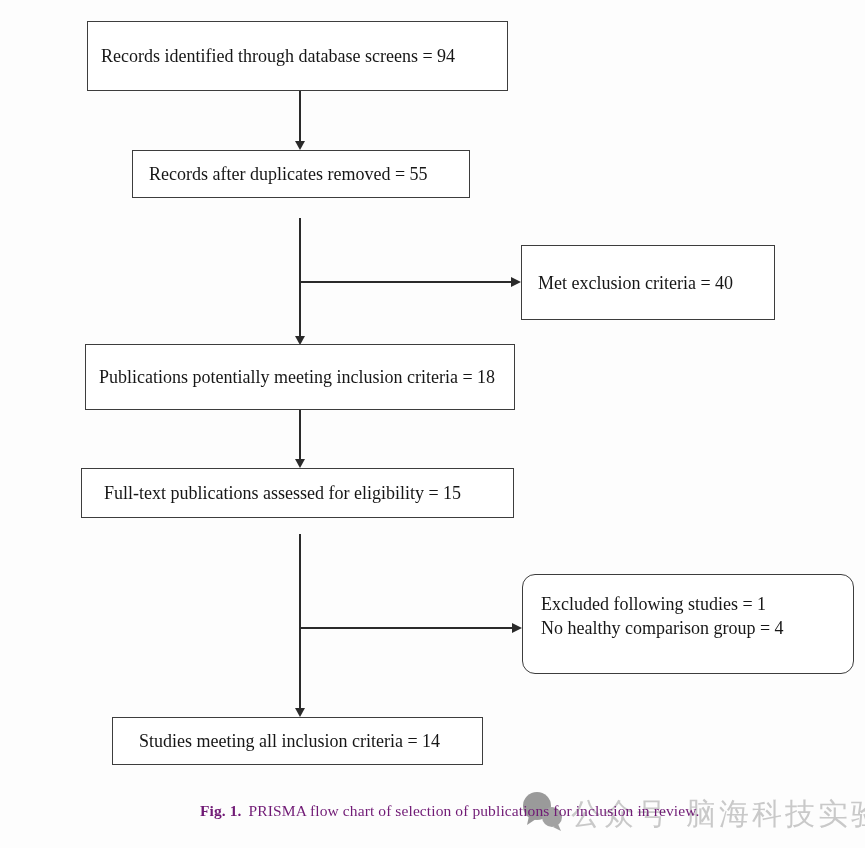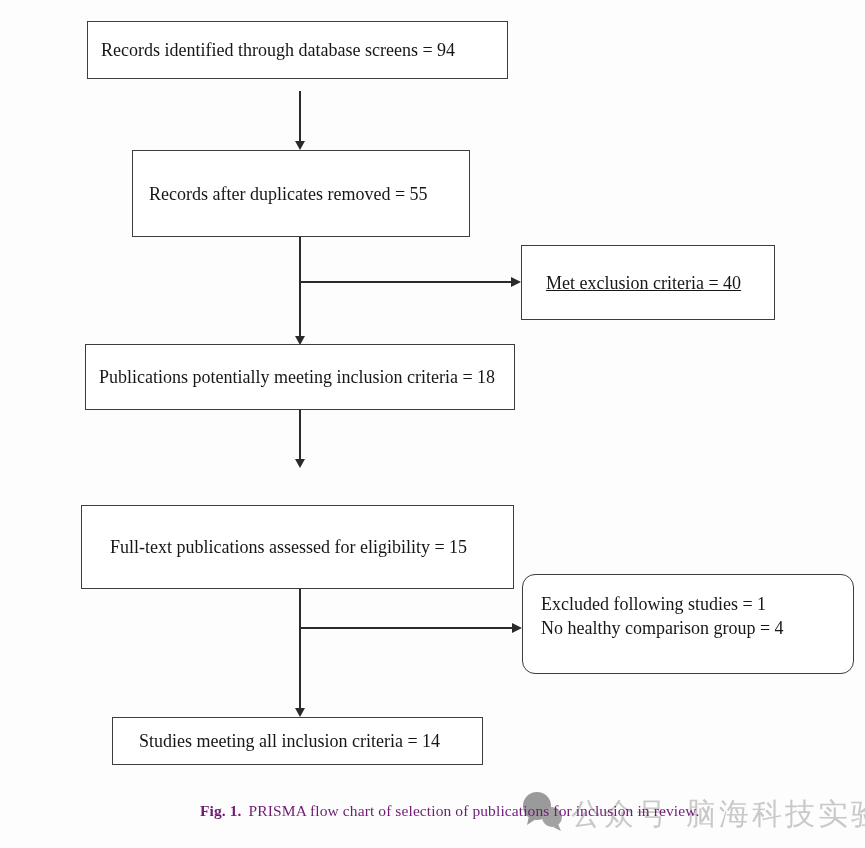--- a/index.html
+++ b/index.html
@@ -23,25 +23,25 @@
     position:absolute;
     border:1.5px solid var(--border);
     background:#fff;
     display:flex;
     flex-direction:column;
     justify-content:center;
     font-size:18px;
     line-height:24px;
     z-index:2;
   }
-  #b1{left:87px;top:21px;width:421px;height:58px;padding-left:13px;}
-  #b2{left:132px;top:150px;width:338px;height:87px;padding-left:16px;}
-  #b3{left:521px;top:245px;width:254px;height:75px;padding-left:24px;text-decoration:underline;}
+  #b1{left:87px;top:21px;width:421px;height:70px;padding-left:13px;}
+  #b2{left:132px;top:150px;width:338px;height:48px;padding-left:16px;}
+  #b3{left:521px;top:245px;width:254px;height:75px;padding-left:16px;}
   #b4{left:85px;top:344px;width:430px;height:66px;padding-left:13px;}
-  #b5{left:81px;top:468px;width:433px;height:84px;padding-left:28px;margin-top:37px;}
+  #b5{left:81px;top:468px;width:433px;height:50px;padding-left:22px;}
   #b6{left:522px;top:574px;width:332px;height:100px;padding-left:18px;justify-content:flex-start;padding-top:17px;border-radius:13px;}
   #b7{left:112px;top:717px;width:371px;height:48px;padding-left:26px;}
 
   .vline{position:absolute;width:1.5px;background:var(--line);z-index:1;}
   .hline{position:absolute;height:1.5px;background:var(--line);z-index:1;}
   #v1{left:299px;top:91px;height:50px;}
   #v2{left:299px;top:218px;height:118px;}
   #v3{left:299px;top:410px;height:49px;}
   #v4{left:299px;top:534px;height:174px;}
   #h1{left:300px;top:281px;width:211px;}

